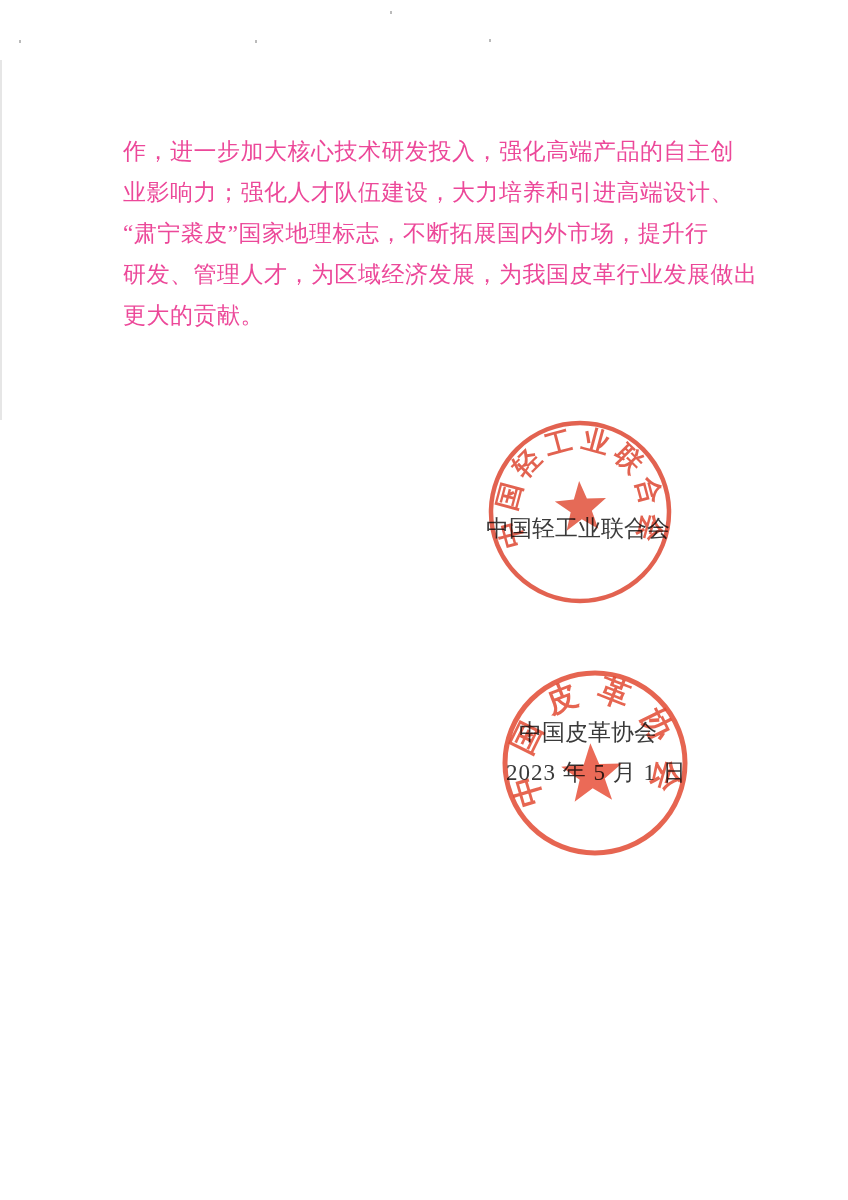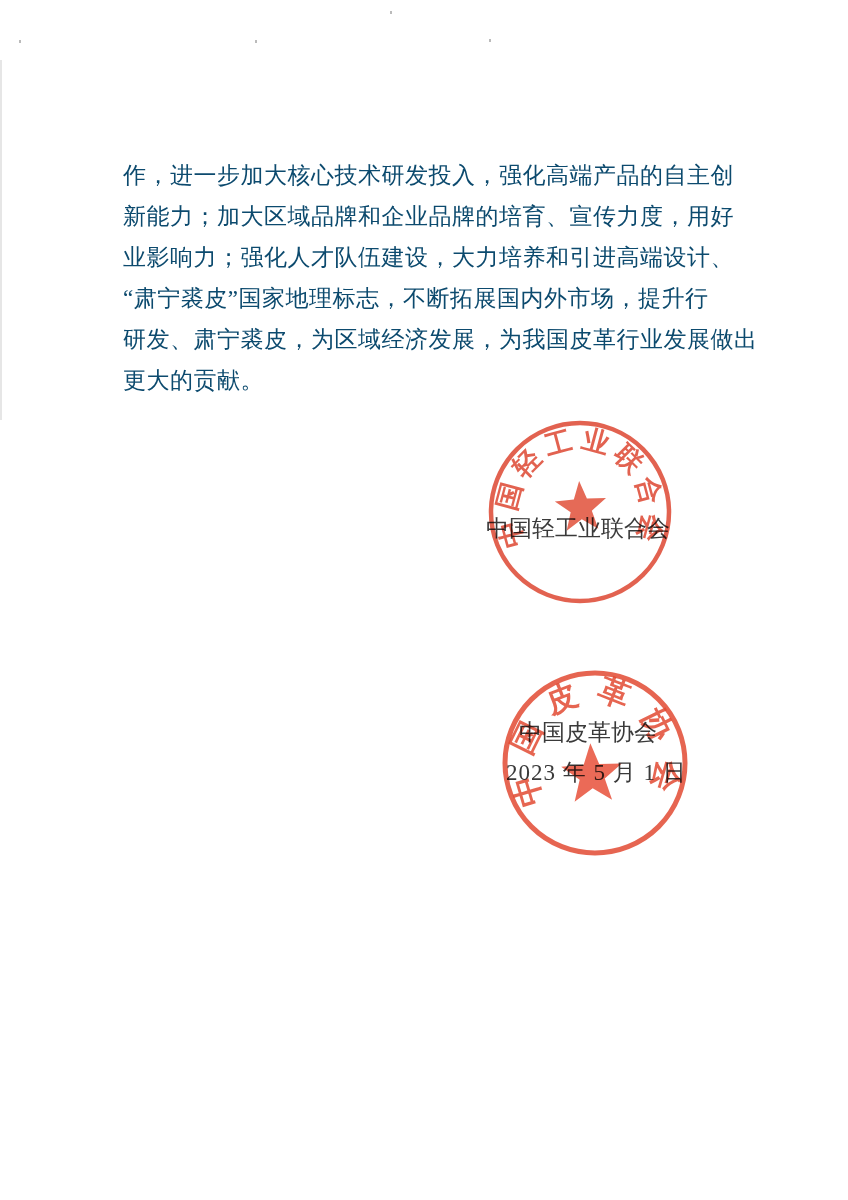--- a/index.html
+++ b/index.html
@@ -35,26 +35,25 @@
   .speck.s2 { left: 255px; top: 40px; }
   .speck.s3 { left: 390px; top: 11px; }
   .speck.s4 { left: 489px; top: 39px; }
 
   
   .body-text {
     position: absolute;
     left: 123px;
     top: 131px;
     width: 660px;
-    color: #0c4a6e;
+    color: #ec4899;
     font-size: 23px;
     line-height: 41px;
     letter-spacing: 0.5px;
     white-space: nowrap;
-    margin-top: 24px;
   }
   .tline { height: 41px; }
 
   
   .sig {
     position: absolute;
     color: #3a3a3a;
     font-size: 23px;
     line-height: 24px;
     white-space: nowrap;
@@ -92,24 +91,23 @@
 <div class="page">
 
   <div class="edge-line"></div>
   <div class="speck s1"></div>
   <div class="speck s2"></div>
   <div class="speck s3"></div>
   <div class="speck s4"></div>
 
   <div class="body-text">
     <div class="tline">作，进一步加大核心技术研发投入，强化高端产品的自主创</div>
-    <div class="tline">新能力；加大区域品牌和企业品牌的培育、宣传力度，用好</div>
     <div class="tline">业影响力；强化人才队伍建设，大力培养和引进高端设计、</div>
     <div class="tline">“肃宁裘皮”国家地理标志，不断拓展国内外市场，提升行</div>
-    <div class="tline">研发、肃宁裘皮，为区域经济发展，为我国皮革行业发展做出</div>
+    <div class="tline">研发、管理人才，为区域经济发展，为我国皮革行业发展做出</div>
     <div class="tline">更大的贡献。</div>
   </div>
 
   <div class="sig org1">中国轻工业联合会</div>
 
   <div class="sig org2">中国皮革协会</div>
   <div class="sig date">2023 年 5 月 1 日</div>
 
   <svg class="seal seal1" width="200" height="200" viewBox="0 0 200 200">
     <circle class="ring" cx="100" cy="100" r="89" stroke="#dd4631" stroke-width="4.5"></circle>

